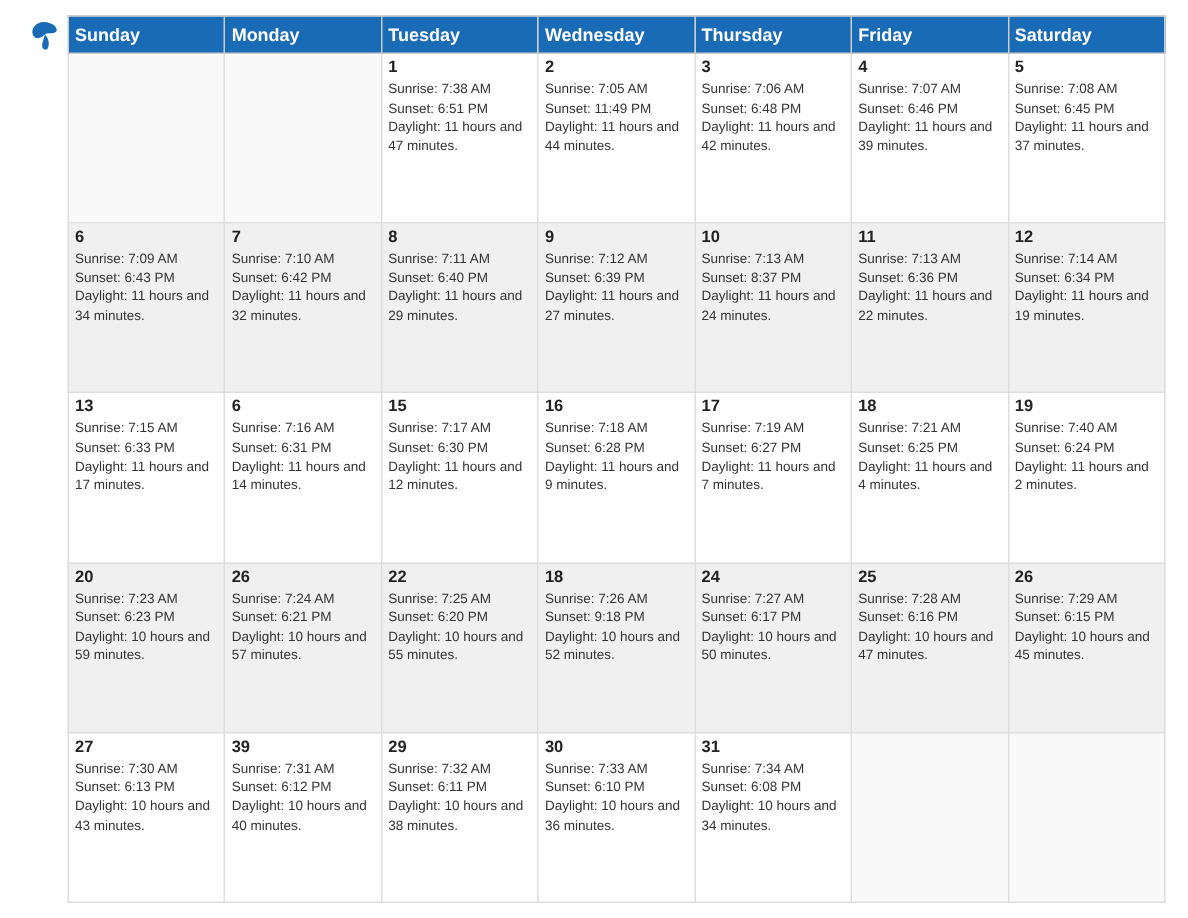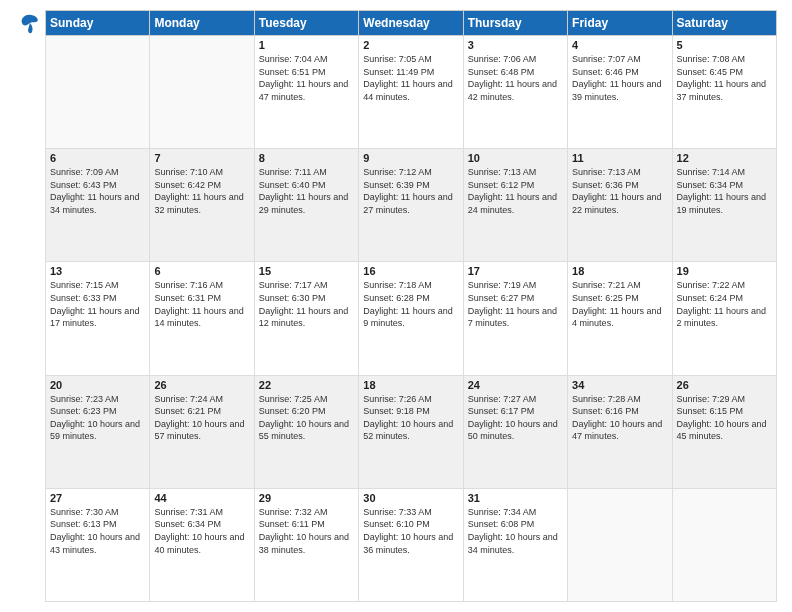--- a/index.html
+++ b/index.html
@@ -129,21 +129,21 @@
           <th>Friday</th>
           <th>Saturday</th>
         </tr>
     </thead>
     <tbody id="calendar-body">
     <tr>
           <td class="empty"></td>
           <td class="empty"></td>
           <td>
             <div class="day-number">1</div>
-            <div class="day-info">Sunrise: 7:04 AM
+            <div class="day-info">Sunrise: 7:38 AM
 Sunset: 6:51 PM
 Daylight: 11 hours and 47 minutes.</div>
           </td>
           <td>
             <div class="day-number">2</div>
             <div class="day-info">Sunrise: 7:05 AM
 Sunset: 11:49 PM
 Daylight: 11 hours and 44 minutes.</div>
           </td>
           <td>
@@ -186,21 +186,21 @@
           </td>
           <td>
             <div class="day-number">9</div>
             <div class="day-info">Sunrise: 7:12 AM
 Sunset: 6:39 PM
 Daylight: 11 hours and 27 minutes.</div>
           </td>
           <td>
             <div class="day-number">10</div>
             <div class="day-info">Sunrise: 7:13 AM
-Sunset: 6:12 PM
+Sunset: 8:37 PM
 Daylight: 11 hours and 24 minutes.</div>
           </td>
           <td>
             <div class="day-number">11</div>
             <div class="day-info">Sunrise: 7:13 AM
 Sunset: 6:36 PM
 Daylight: 11 hours and 22 minutes.</div>
           </td>
           <td>
             <div class="day-number">12</div>
@@ -241,21 +241,21 @@
 Daylight: 11 hours and 7 minutes.</div>
           </td>
           <td>
             <div class="day-number">18</div>
             <div class="day-info">Sunrise: 7:21 AM
 Sunset: 6:25 PM
 Daylight: 11 hours and 4 minutes.</div>
           </td>
           <td>
             <div class="day-number">19</div>
-            <div class="day-info">Sunrise: 7:22 AM
+            <div class="day-info">Sunrise: 7:40 AM
 Sunset: 6:24 PM
 Daylight: 11 hours and 2 minutes.</div>
           </td>
         </tr>
         <tr class="row-shaded">
           <td>
             <div class="day-number">20</div>
             <div class="day-info">Sunrise: 7:23 AM
 Sunset: 6:23 PM
 Daylight: 10 hours and 59 minutes.</div>
@@ -278,43 +278,43 @@
 Sunset: 9:18 PM
 Daylight: 10 hours and 52 minutes.</div>
           </td>
           <td>
             <div class="day-number">24</div>
             <div class="day-info">Sunrise: 7:27 AM
 Sunset: 6:17 PM
 Daylight: 10 hours and 50 minutes.</div>
           </td>
           <td>
-            <div class="day-number">34</div>
+            <div class="day-number">25</div>
             <div class="day-info">Sunrise: 7:28 AM
 Sunset: 6:16 PM
 Daylight: 10 hours and 47 minutes.</div>
           </td>
           <td>
             <div class="day-number">26</div>
             <div class="day-info">Sunrise: 7:29 AM
 Sunset: 6:15 PM
 Daylight: 10 hours and 45 minutes.</div>
           </td>
         </tr>
         <tr>
           <td>
             <div class="day-number">27</div>
             <div class="day-info">Sunrise: 7:30 AM
 Sunset: 6:13 PM
 Daylight: 10 hours and 43 minutes.</div>
           </td>
           <td>
-            <div class="day-number">44</div>
+            <div class="day-number">39</div>
             <div class="day-info">Sunrise: 7:31 AM
-Sunset: 6:34 PM
+Sunset: 6:12 PM
 Daylight: 10 hours and 40 minutes.</div>
           </td>
           <td>
             <div class="day-number">29</div>
             <div class="day-info">Sunrise: 7:32 AM
 Sunset: 6:11 PM
 Daylight: 10 hours and 38 minutes.</div>
           </td>
           <td>
             <div class="day-number">30</div>

